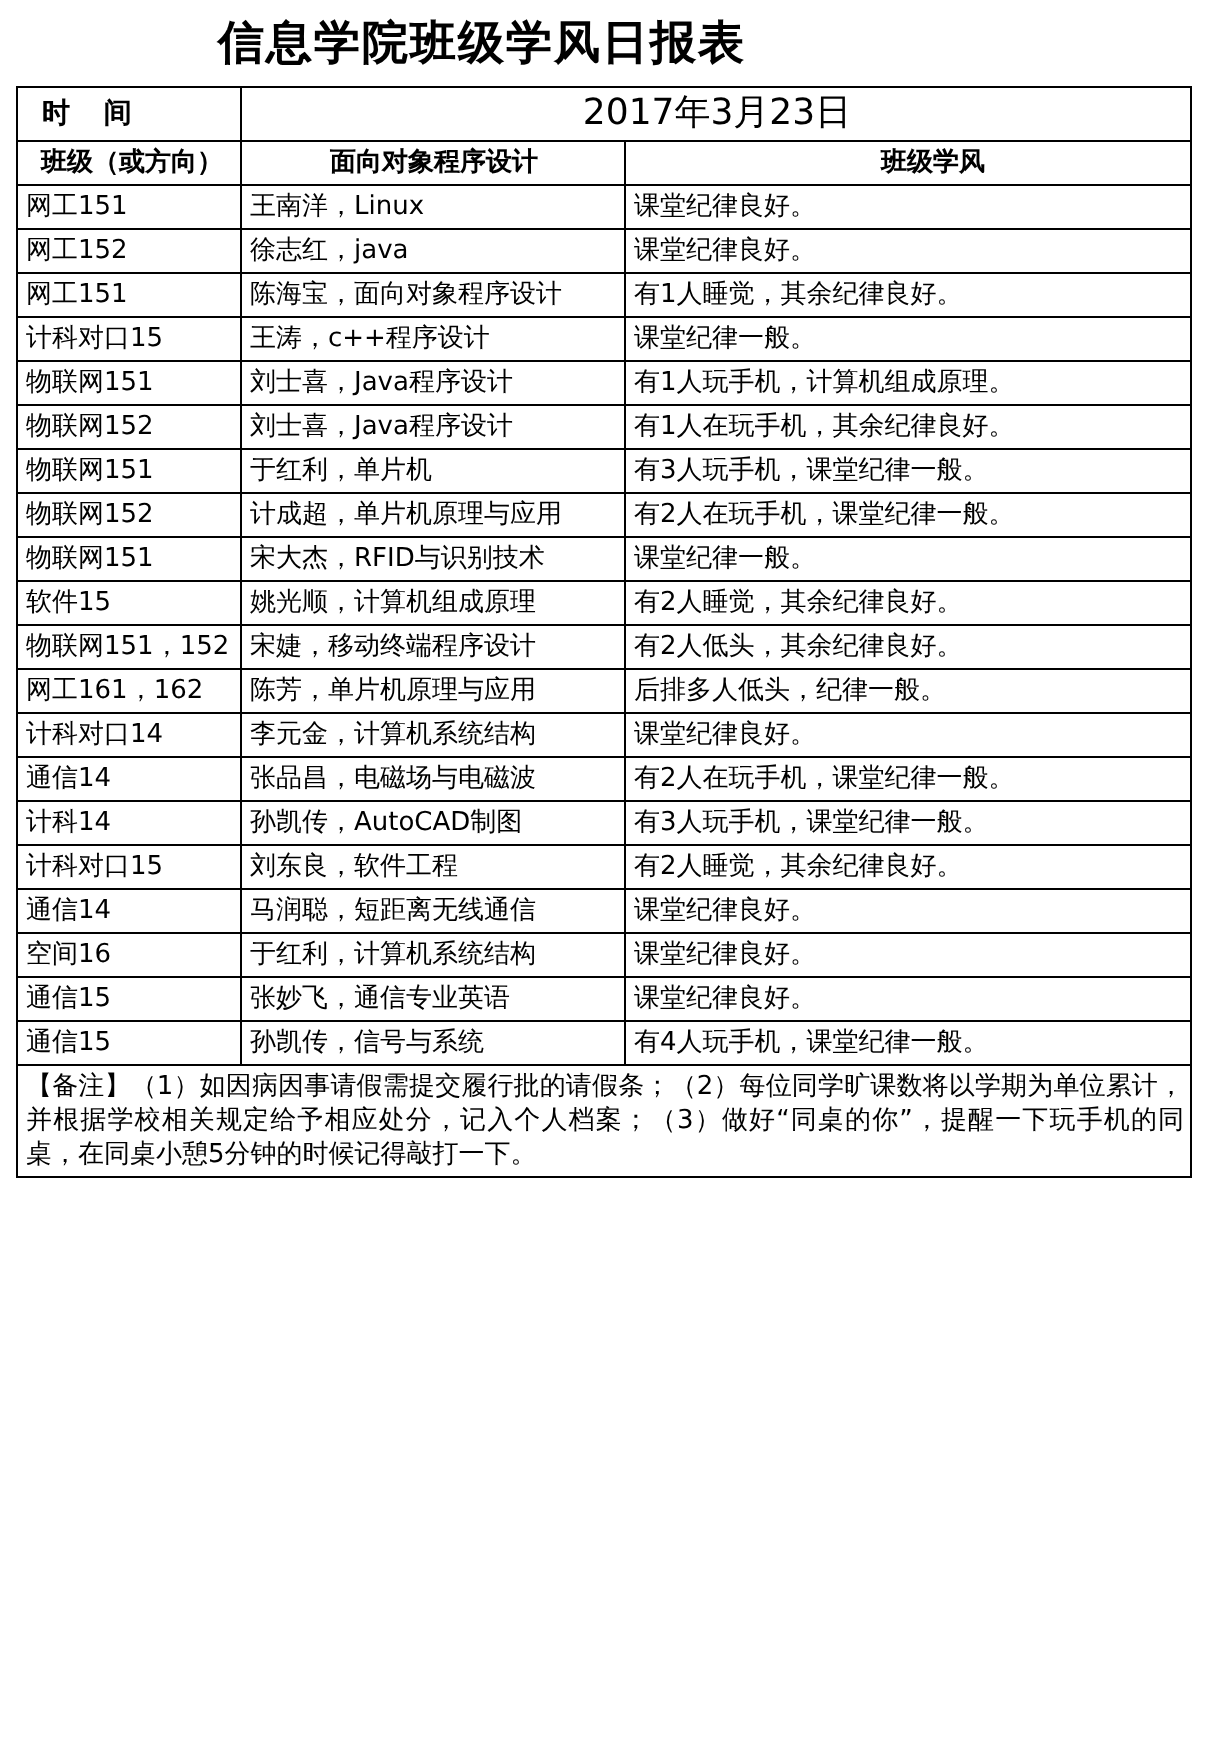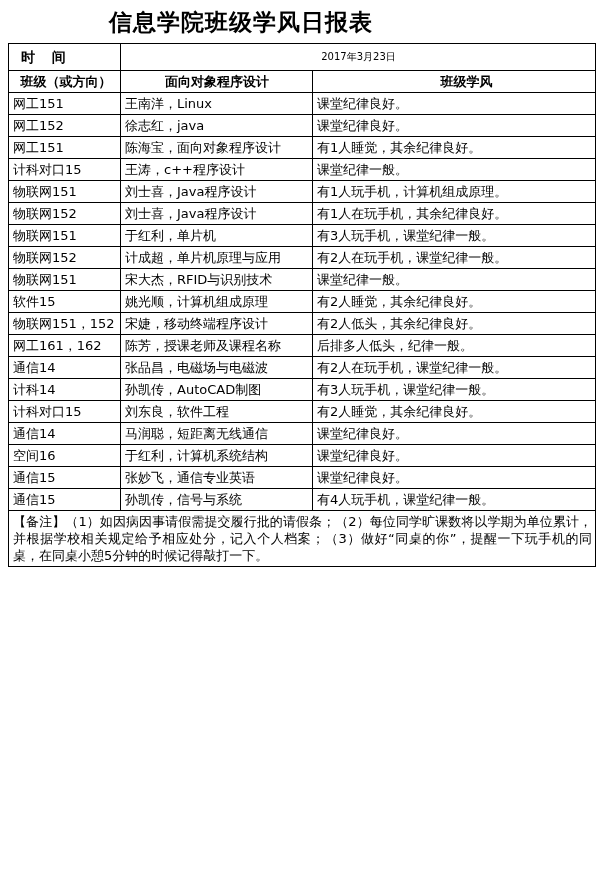--- a/index.html
+++ b/index.html
@@ -51,21 +51,21 @@
   .row-date .label {
     text-align: left;
     font-weight: bold;
     font-size: 14px;
     letter-spacing: 6px;
     padding-left: 12px;
     line-height: 22px;
   }
   .row-date .date-val {
     text-align: center;
-    font-size: 10px;
+    font-size: 18px;
     line-height: 22px;
   }
   .row-head td {
     font-weight: bold;
     font-size: 14px;
     line-height: 22px;
   }
   .row-head .h1 { text-align: center; padding-left: 6px; }
   .row-head .h2 { text-align: center; }
   .row-head .h3 { text-align: center; padding-left: 28px; }
@@ -157,22 +157,27 @@
         <td class="cell-course">姚光顺，计算机组成原理</td>
         <td class="cell-note">有2人睡觉，其余纪律良好。</td>
       </tr>
       <tr>
         <td class="cell-class">物联网151，152</td>
         <td class="cell-course">宋婕，移动终端程序设计</td>
         <td class="cell-note">有2人低头，其余纪律良好。</td>
       </tr>
       <tr>
         <td class="cell-class">网工161，162</td>
-        <td class="cell-course">陈芳，授课老师及课程名称</td>
+        <td class="cell-course">陈芳，单片机原理与应用</td>
         <td class="cell-note">后排多人低头，纪律一般。</td>
+      </tr>
+      <tr>
+        <td class="cell-class">计科对口14</td>
+        <td class="cell-course">李元金，计算机系统结构</td>
+        <td class="cell-note">课堂纪律良好。</td>
       </tr>
       <tr>
         <td class="cell-class">通信14</td>
         <td class="cell-course">张品昌，电磁场与电磁波</td>
         <td class="cell-note">有2人在玩手机，课堂纪律一般。</td>
       </tr>
       <tr>
         <td class="cell-class">计科14</td>
         <td class="cell-course">孙凯传，AutoCAD制图</td>
         <td class="cell-note">有3人玩手机，课堂纪律一般。</td>

